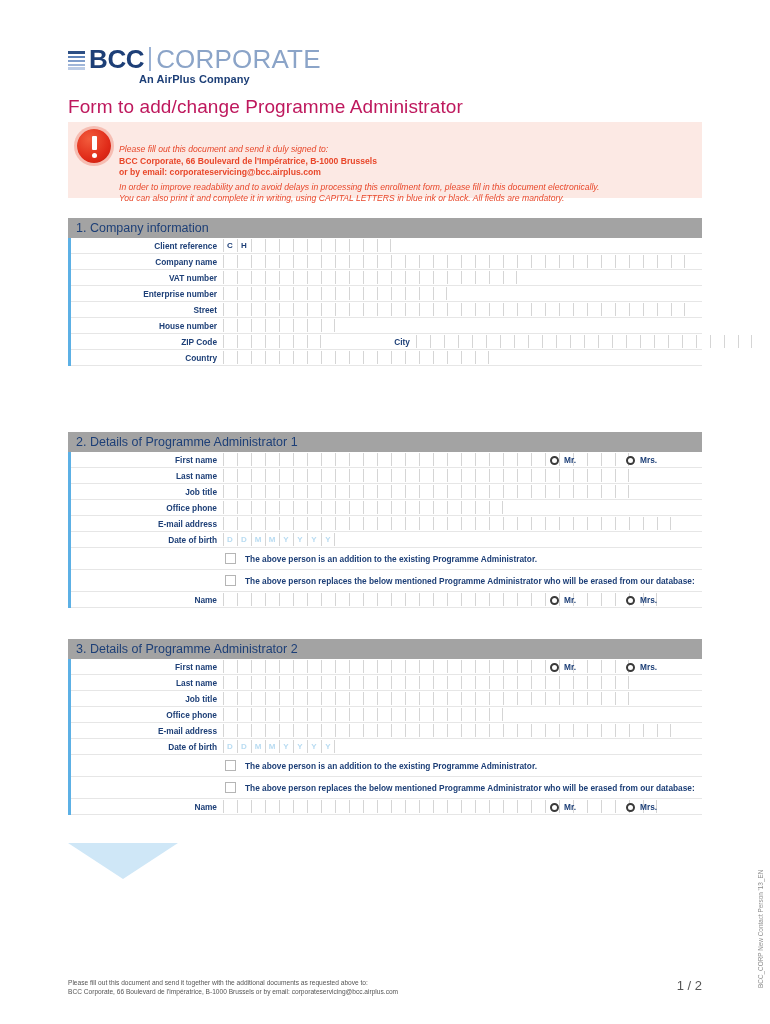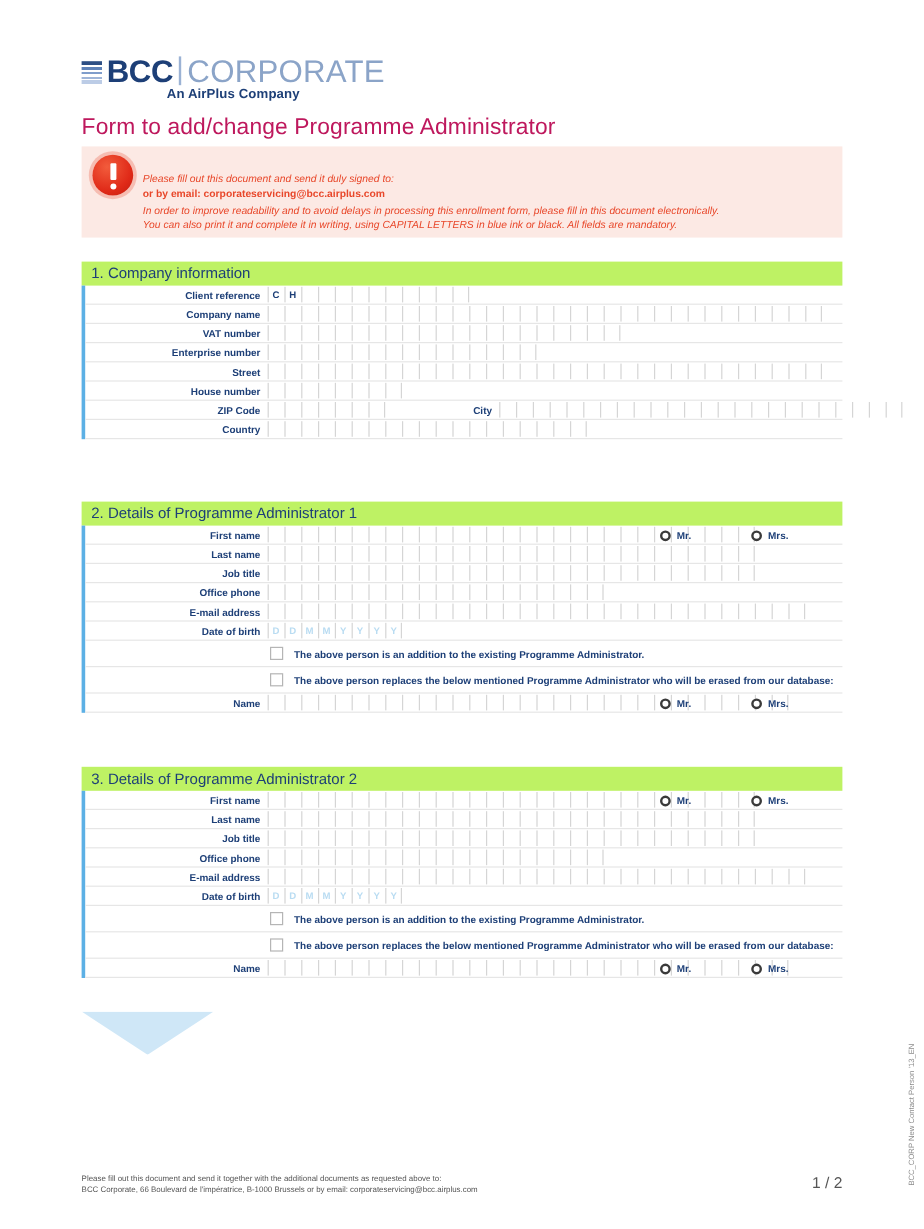--- a/index.html
+++ b/index.html
@@ -68,21 +68,21 @@
   }
   .notice-text { padding-top:22px; }
   .notice-text p { margin:0; line-height:11.6px; }
   .nl { font-size:8.6px; color:#e8472a; font-style:italic; }
   .nb { font-size:8.6px; color:#e8472a; font-weight:bold; font-style:normal; }
   .notice-gap { height:3px; }
 
   
   .section { position:absolute; left:68px; width:634px; }
   .sec-head {
-    background:#bef264; color:#1d3f77;
+    background:#a3a3a3; color:#1d3f77;
     font-size:12.5px; padding:4px 0 4px 8px; height:20px; line-height:12px;
   }
   .sec-body { border-left:3px solid #5cb0e5; }
 
   .row {
     display:flex; align-items:center;
     height:16px;
     border-bottom:1px solid #e6e6e6;
     position:relative;
   }
@@ -169,20 +169,21 @@
     </div>
     <div class="logo-sub">An AirPlus Company</div>
   </div>
 
   <div class="doc-title">Form to add/change Programme Administrator</div>
 
   <div class="notice">
     <div class="notice-icon"></div>
     <div class="notice-text">
       <p class="nl">Please fill out this document and send it duly signed to:</p>
+      <p class="nb">BCC Corporate, 66 Boulevard de l'Impératrice, B-1000 Brussels</p>
       <p class="nb">or by email: corporateservicing@bcc.airplus.com</p>
       <div class="notice-gap"></div>
       <p class="nl">In order to improve readability and to avoid delays in processing this enrollment form, please fill in this document electronically.</p>
       <p class="nl">You can also print it and complete it in writing, using CAPITAL LETTERS in blue ink or black. All fields are mandatory.</p>
     </div>
   </div>
 
   <div class="section" id="sec1" style="top:218px;">
     <div class="sec-head">1. Company information</div>
     <div class="sec-body" id="sec1-body">
@@ -398,21 +399,21 @@
             <div class="cell"></div>
             <div class="cell"></div>
             <div class="cell"></div>
             <div class="cell"></div>
             <div class="cell"></div>
           </div>
         </div>
       </div>
   </div>
 
-  <div class="section" id="sec2" style="top:418px;">
+  <div class="section" id="sec2" style="top:432px;">
     <div class="sec-head">2. Details of Programme Administrator 1</div>
     <div class="sec-body" id="sec2-body">
         <div class="row">
           <div class="lbl">First name</div>
           <div class="comb">
             <div class="cell"></div>
             <div class="cell"></div>
             <div class="cell"></div>
             <div class="cell"></div>
             <div class="cell"></div>

